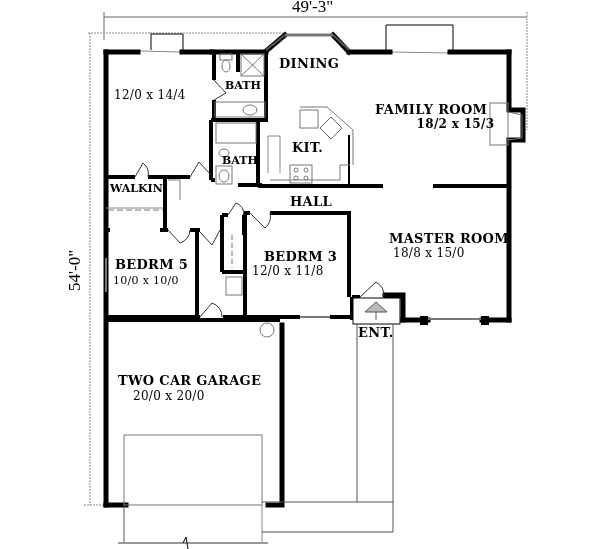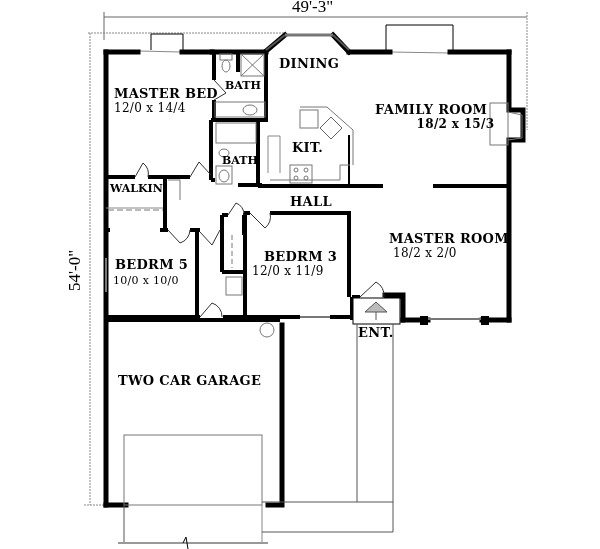--- a/index.html
+++ b/index.html
@@ -194,41 +194,41 @@
     <line x1="393" y1="324" x2="393" y2="532"></line>
     <line x1="262" y1="502" x2="393" y2="502"></line>
     <line x1="262" y1="532" x2="393" y2="532"></line>
   </g>
 </svg>
 
 <div class="dimtext" style="left:292px; top:-2px;">49'-3"</div>
 <div class="dimtext vert" style="left:54px; top:262px;">54'-0"</div>
 
 <div class="room" style="left:114px; top:87px;">
-  <div class="lbl room-name" style="position:relative;">MASTER BED</div>
   <div class="lbl room-dim" style="position:relative; margin-top:2px;">12/0 x 14/4</div>
 </div>
 <div class="lbl small" style="left:225px; top:80px;">BATH</div>
 <div class="lbl small" style="left:222px; top:155px;">BATH</div>
 <div class="lbl room-name" style="left:279px; top:57px;">DINING</div>
 <div class="room" style="left:375px; top:103px;text-align:right;">
   <div class="lbl room-name" style="position:relative;">FAMILY ROOM</div>
   <div class="lbl room-dim" style="position:relative; margin-top:2px; left:7px;font-weight:bold;">18/2 x 15/3</div>
 </div>
 <div class="lbl room-name" style="left:292px; top:141px;">KIT.</div>
 <div class="lbl small" style="left:110px; top:183px;">WALKIN</div>
 <div class="lbl room-name" style="left:290px; top:195px;">HALL</div>
 <div class="room" style="left:113px; top:258px;">
   <div class="lbl room-name" style="position:relative; left:2px;">BEDRM 5</div>
   <div class="lbl room-dim small" style="position:relative; margin-top:4px; font-weight:normal;">10/0 x 10/0</div>
 </div>
 <div class="room" style="left:252px; top:250px;">
   <div class="lbl room-name" style="position:relative; left:12px;">BEDRM 3</div>
-  <div class="lbl room-dim" style="position:relative; margin-top:2px;">12/0 x 11/9</div>
+  <div class="lbl room-dim" style="position:relative; margin-top:2px;">12/0 x 11/8</div>
 </div>
 <div class="room" style="left:389px; top:232px;">
   <div class="lbl room-name" style="position:relative;">MASTER ROOM</div>
-  <div class="lbl room-dim" style="position:relative; margin-top:2px; left:4px;">18/2 x 2/0</div>
+  <div class="lbl room-dim" style="position:relative; margin-top:2px; left:4px;">18/8 x 15/0</div>
 </div>
 <div class="lbl room-name" style="left:358px; top:326px;">ENT.</div>
 <div class="room" style="left:118px; top:374px;">
   <div class="lbl room-name" style="position:relative;">TWO CAR GARAGE</div>
+  <div class="lbl room-dim" style="position:relative; margin-top:3px; left:15px;">20/0 x 20/0</div>
 </div>
 
 </body></html>

